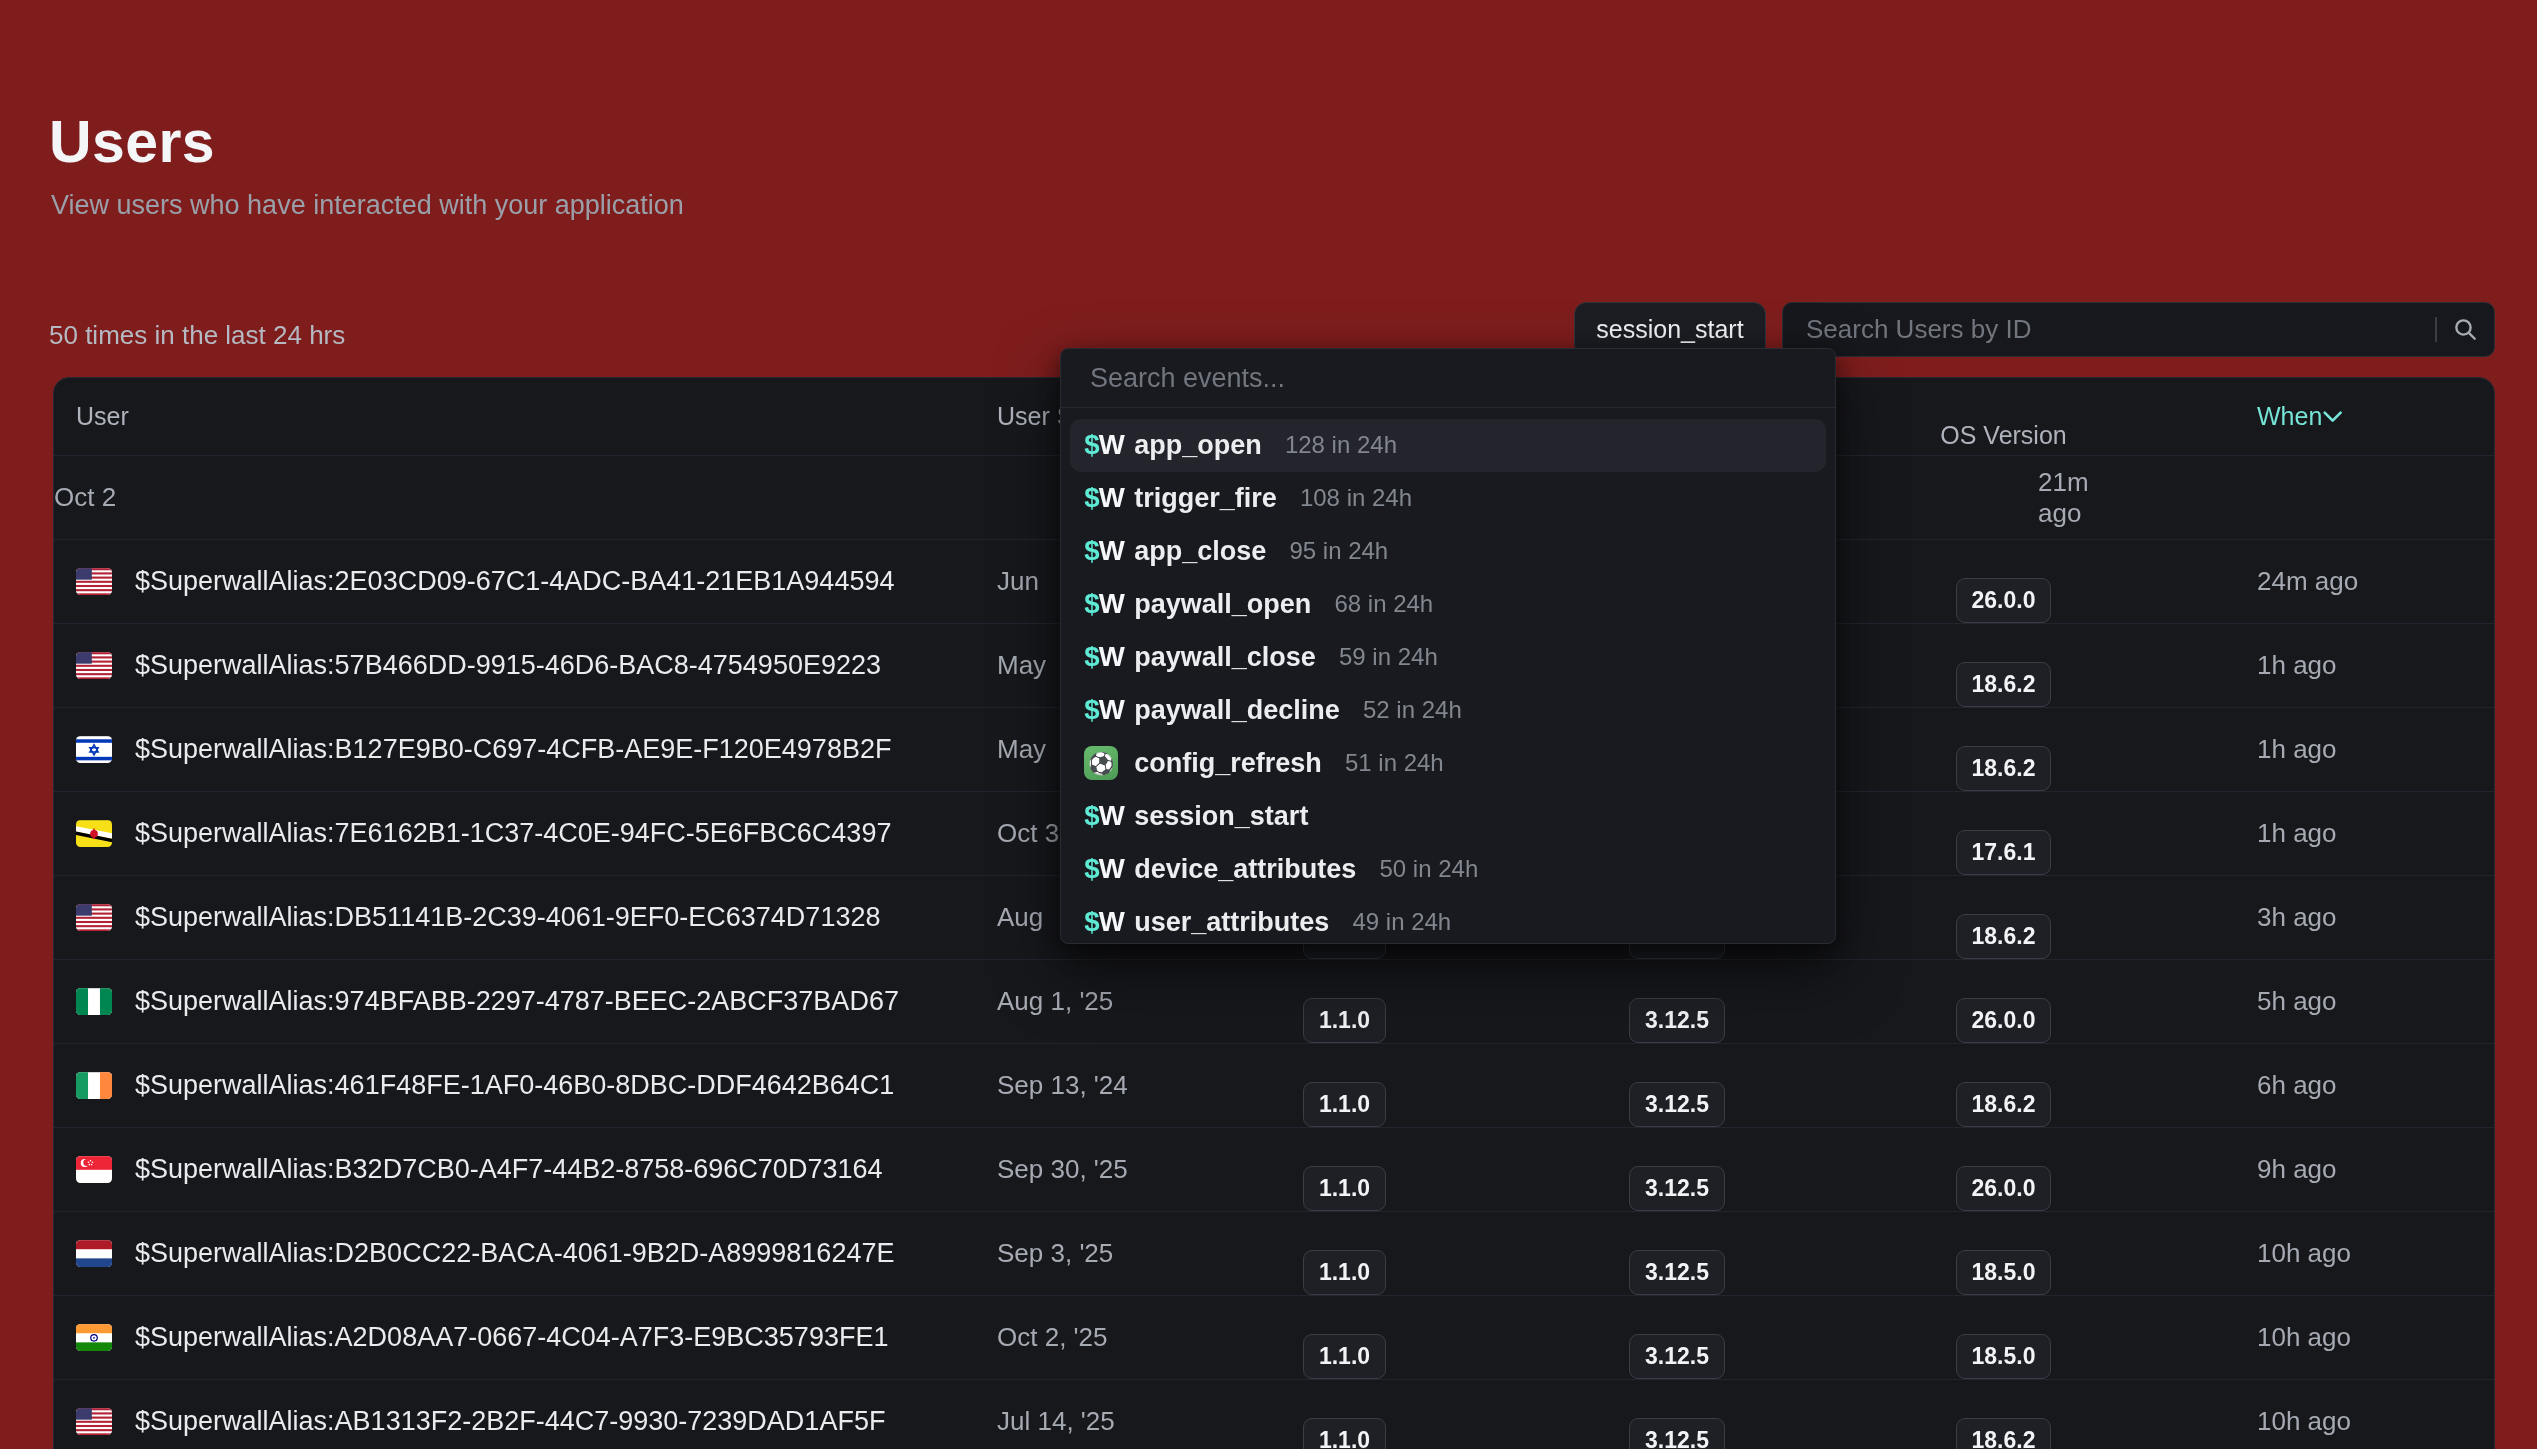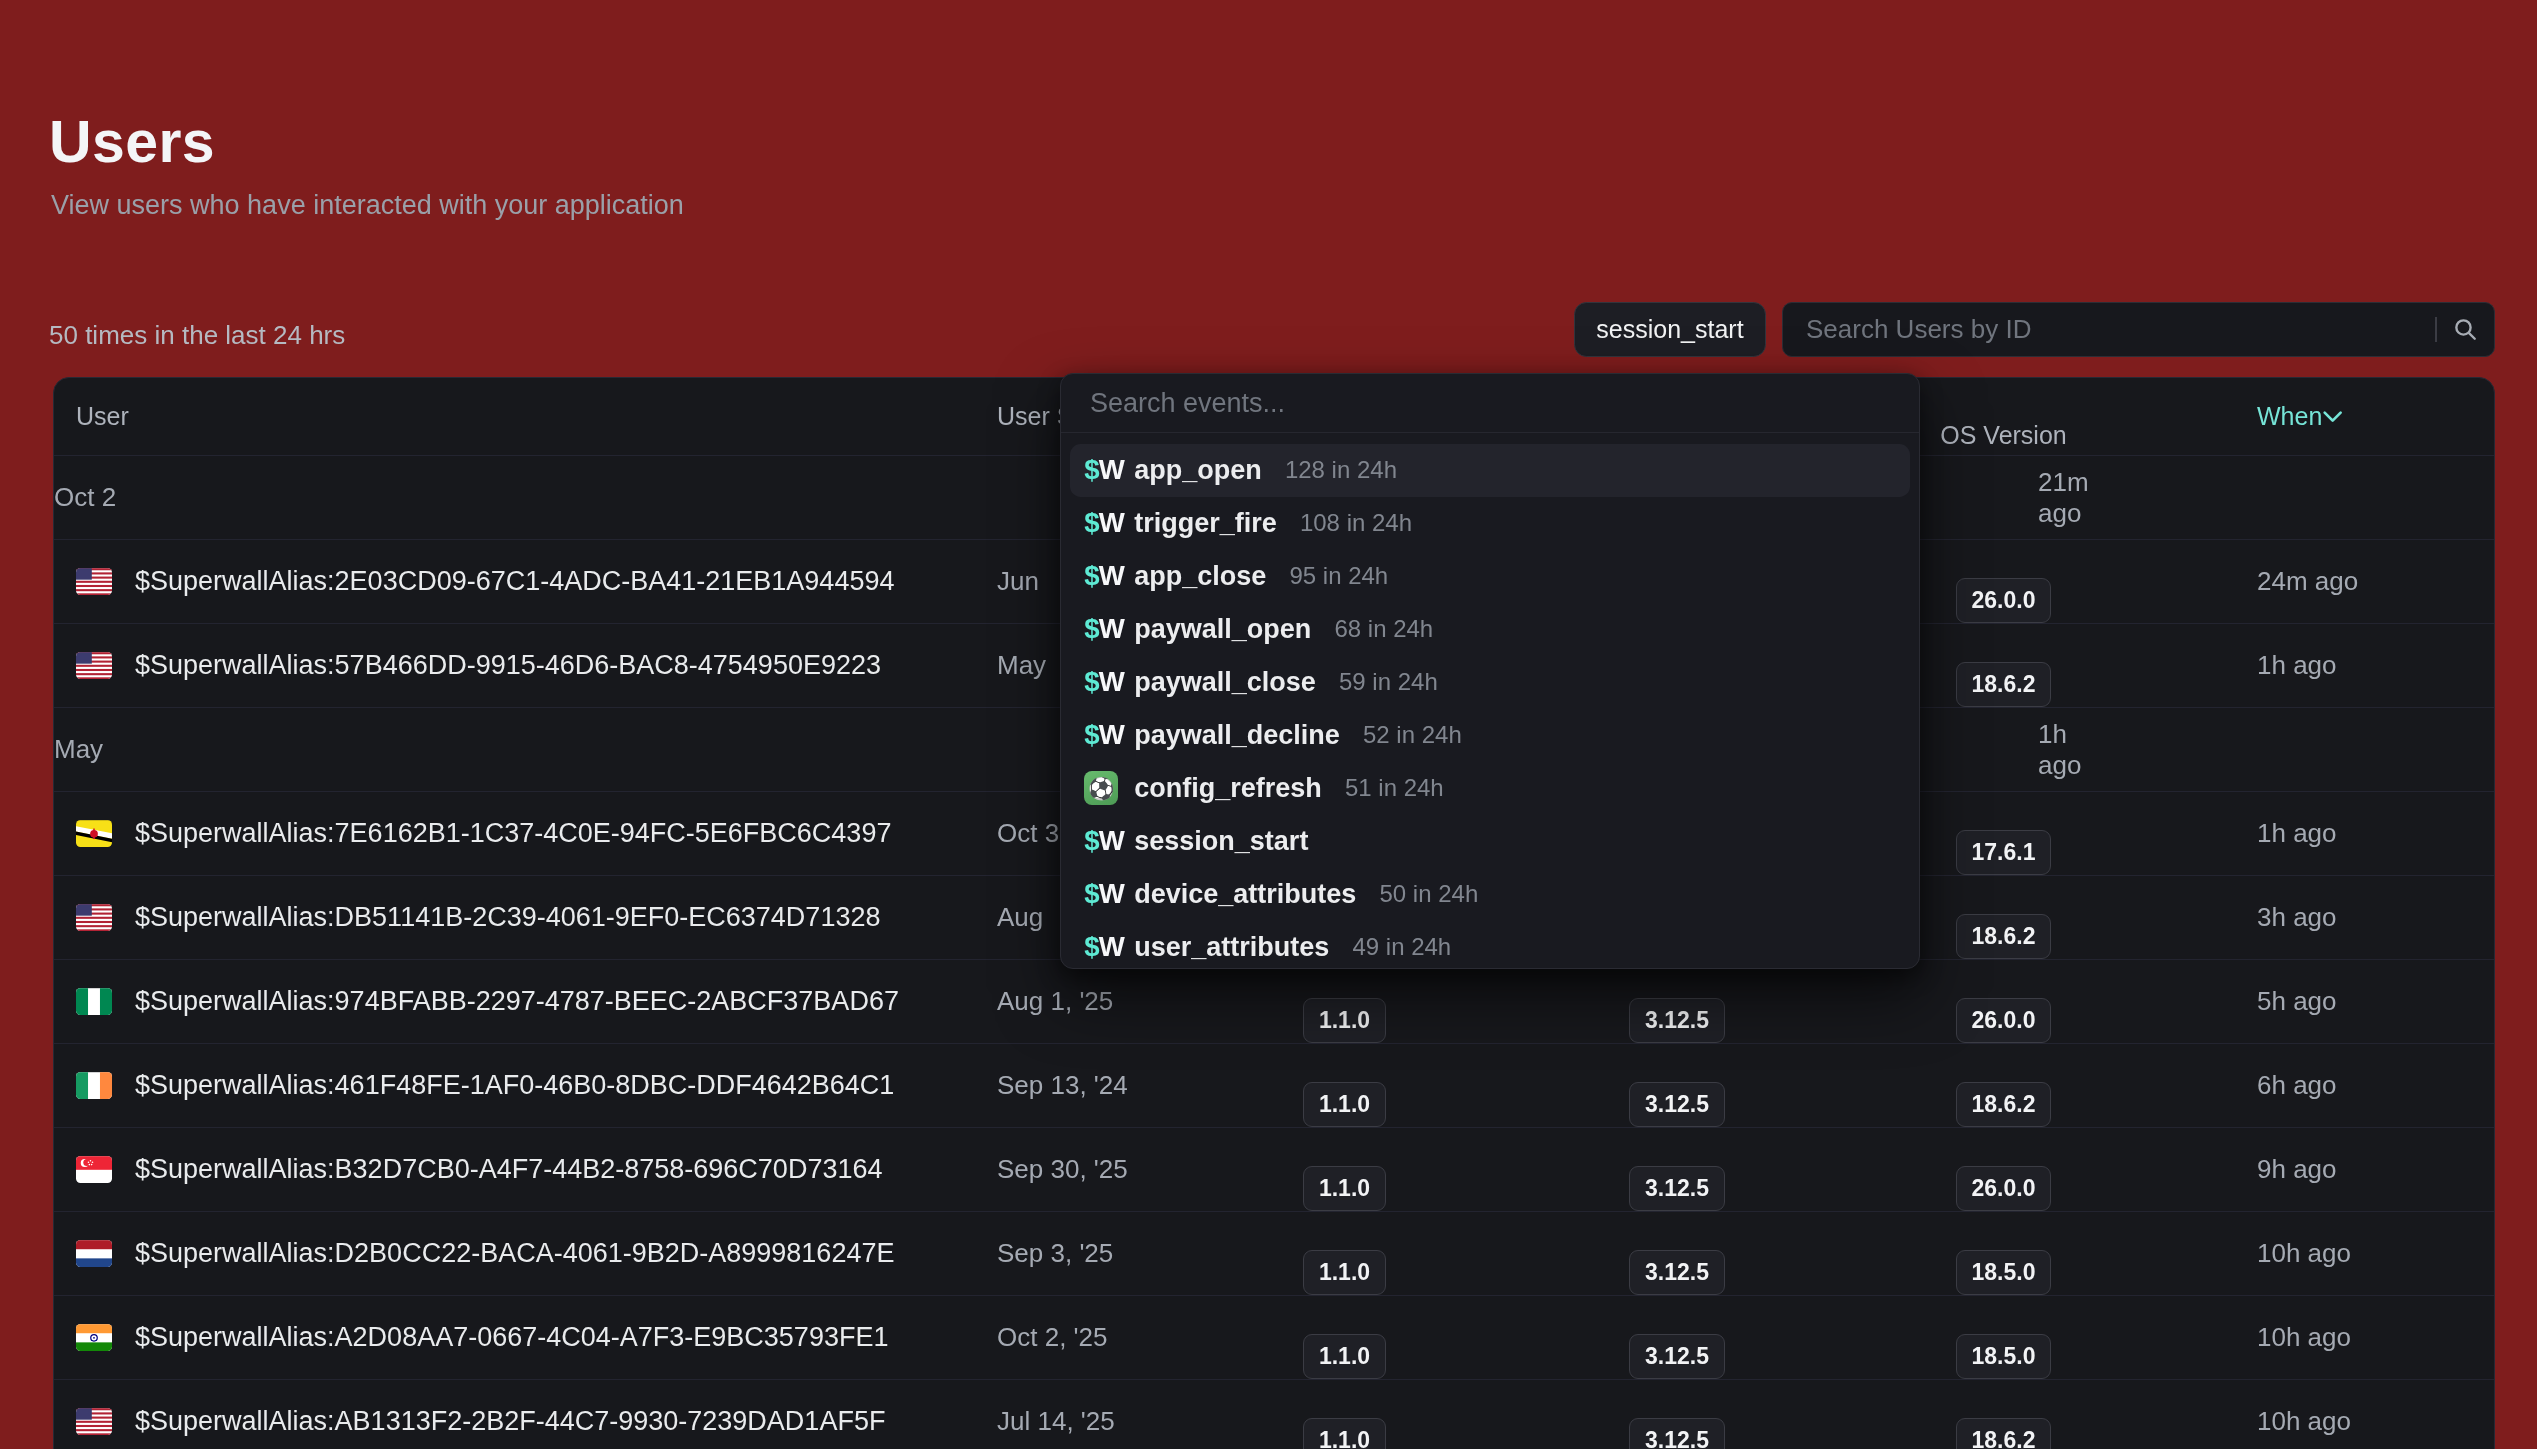--- a/index.html
+++ b/index.html
@@ -52,22 +52,22 @@
   .flag { width:36px; height:27.6px; border-radius:4.4px; overflow:hidden; flex:none; display:block; }
   .flag svg { display:block; }
   .badge {
     background:#1f2026; border:1.3px solid #3b3c44; border-radius:9px;
     padding:8px 15px; font-size:23px; font-weight:700; color:#f2f3f5; white-space:nowrap;
   }
   .when-head { color:#76e4d7 !important; font-weight:500; cursor:pointer; }
 
   
   .dropdown {
-    position:absolute; left:1060px; top:373px; width:860px; height:596px; z-index:5;
-    background:#191a20; border:0.9px solid #2a2b33; border-radius:13px;
+    position:absolute; left:1060px; top:348px; width:776px; height:596px; z-index:5;
+    background:#191a20; border:0.9px solid #2a2b33; border-radius:8px;
     box-shadow:0 27px 62px rgba(0,0,0,.55), 0 7.1px 21.3px rgba(0,0,0,.45);
     overflow:hidden;
   }
   .dd-search { height:59px; display:flex; align-items:center; border-bottom:0.9px solid #26272f; }
   .dd-search input {
     width:100%; height:100%; background:transparent; border:none; outline:none;
     padding:0 29px; font-size:27px; color:#e8eaec; font-family:inherit;
   }
   .dd-search input::placeholder { color:#70757e; }
   .dd-list { padding:10.7px 9px 0 9px; }
@@ -188,20 +188,32 @@
           </div>
           <div class="c-center">
             <span class="badge">3.12.5</span>
           </div>
           <div class="c-center">
             <span class="badge">18.6.2</span>
           </div>
           <div class="c-when">1h ago</div>
         </div>
         <div class="trow">
+          <div class="c-user">
+            <span class="flag">
+              <svg width="36" height="27.6" viewBox="0 0 41 31" xmlns="http://www.w3.org/2000/svg">
+                <rect width="41" height="31" fill="#ffffff"></rect>
+                <rect y="3.5" width="41" height="4" fill="#0038b8"></rect>
+                <rect y="23.5" width="41" height="4" fill="#0038b8"></rect>
+                <path d="M20.5 9.7 L25.2 17.9 L15.8 17.9 Z" fill="none" stroke="#0038b8" stroke-width="1.7"></path>
+                <path d="M20.5 21.3 L15.8 13.1 L25.2 13.1 Z" fill="none" stroke="#0038b8" stroke-width="1.7"></path>
+              </svg>
+            </span>
+            <span class="uid">$SuperwallAlias:B127E9B0-C697-4CFB-AE9E-F120E4978B2F</span>
+          </div>
           <div class="c-since">May</div>
           <div class="c-center">
             <span class="badge">1.1.0</span>
           </div>
           <div class="c-center">
             <span class="badge">3.12.5</span>
           </div>
           <div class="c-center">
             <span class="badge">18.6.2</span>
           </div>

